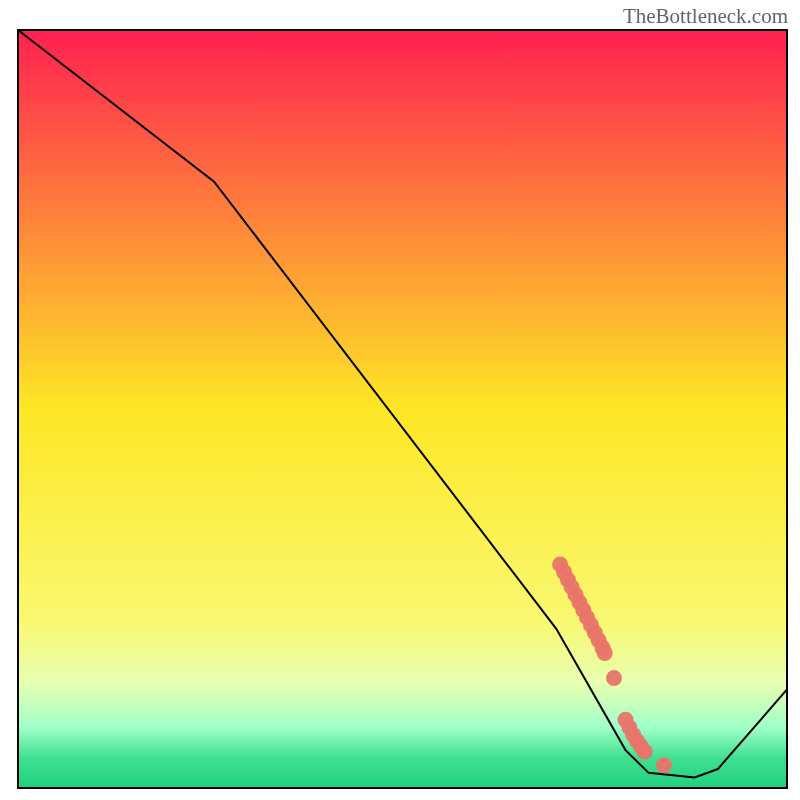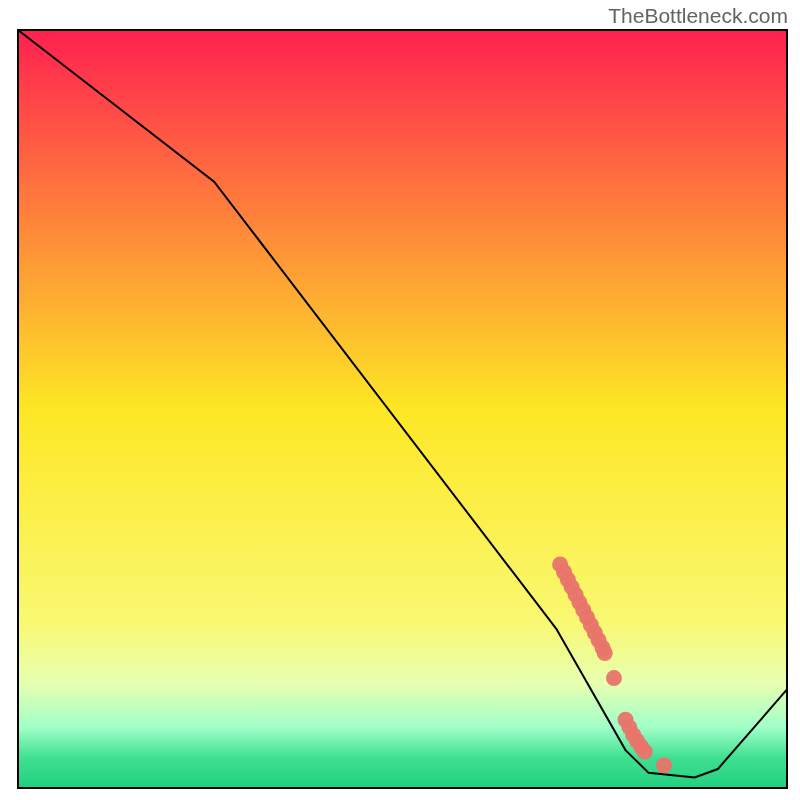--- a/index.html
+++ b/index.html
@@ -15,21 +15,21 @@
     width: 800px;
     height: 800px;
     background: white;
   }
   .attribution {
     position: absolute;
     top: 4px;
     right: 12px;
     font-size: 21px;
     color: #636363;
-    font-family: Liberation Sans, sans-serif;
+    font-family: Liberation Serif, serif;
     z-index: 10;
   }
   svg {
     display: block;
   }
 </style>
 </head>
 <body>
 
 <div class="chart-container">

